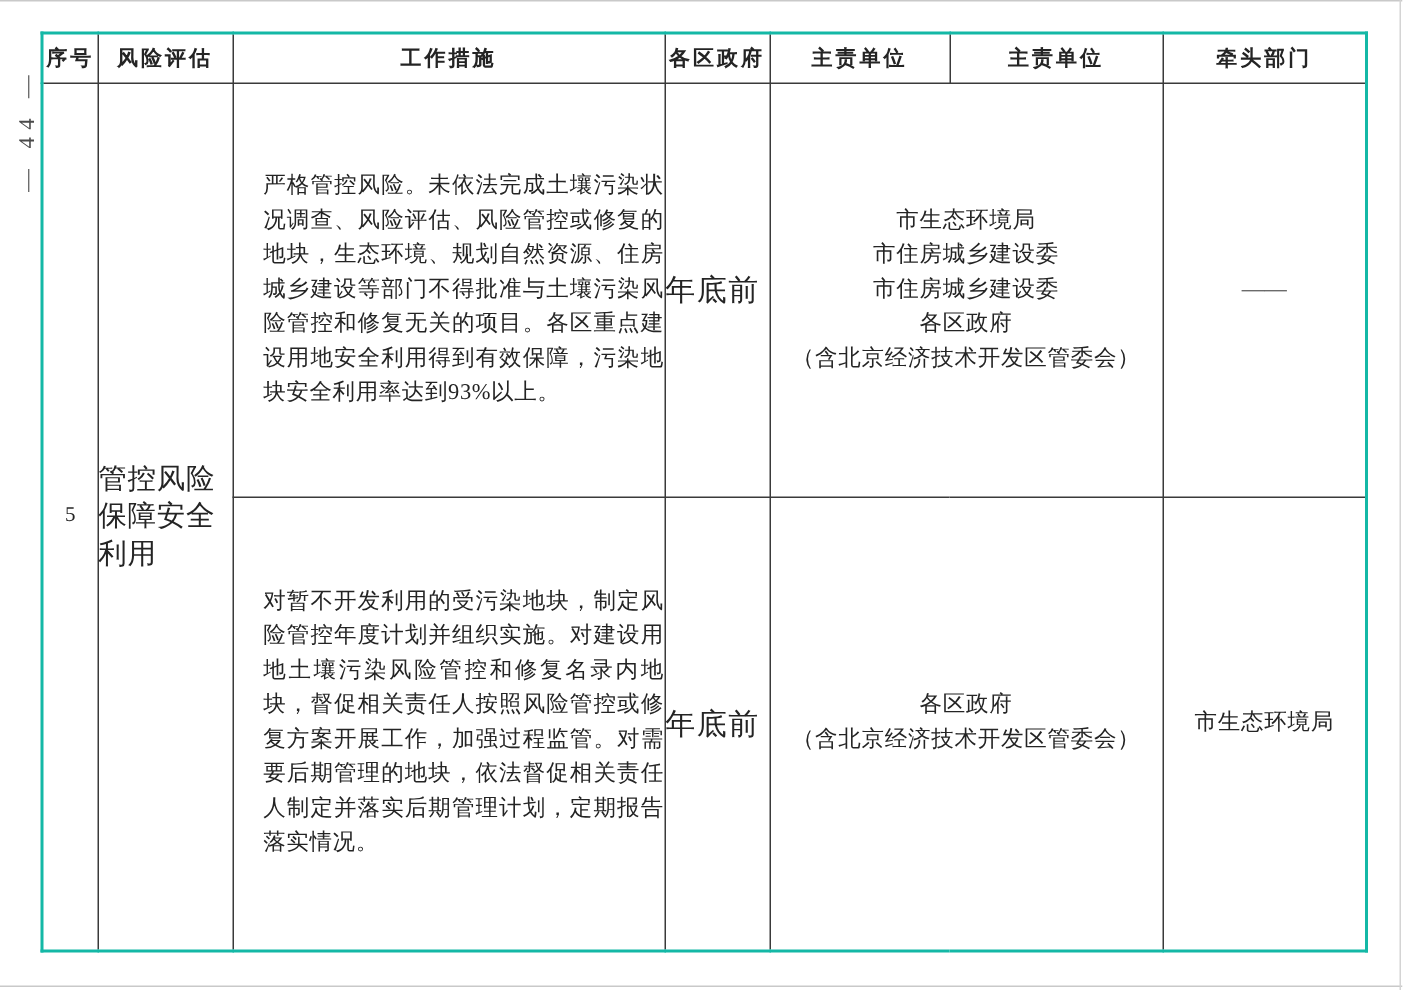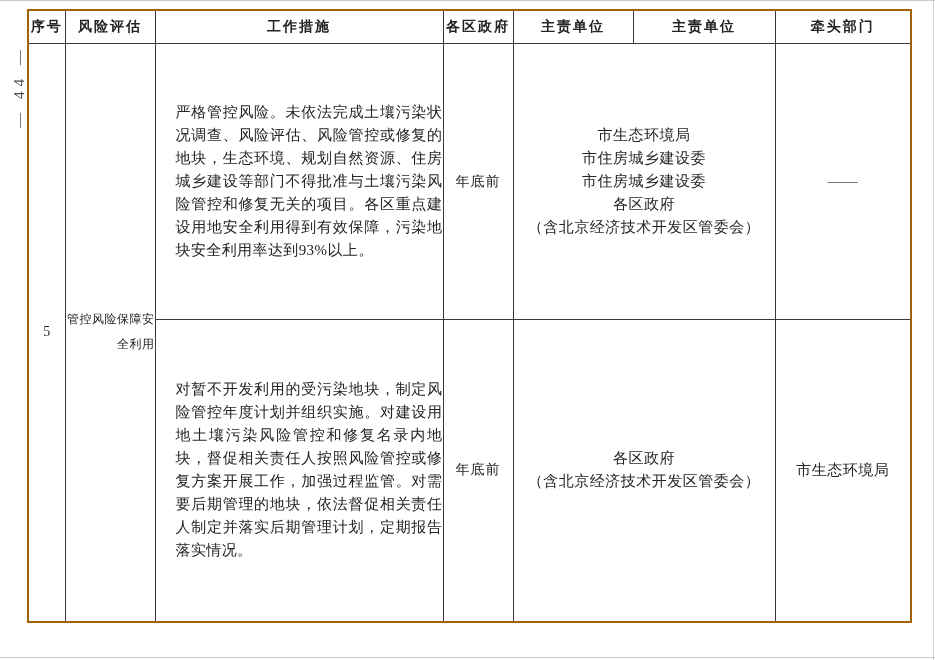--- a/index.html
+++ b/index.html
@@ -33,25 +33,25 @@
     transform-origin: center center;
     font-size: 15px;
     letter-spacing: 5px;
     color: #4a4a4a;
     white-space: nowrap;
   }
 
   table.doc-table {
     position: absolute;
     left: 27px;
-    top: 9px;
+    top: 21px;
     width: 883px;
     border-collapse: collapse;
     table-layout: fixed;
-    border: 2px solid #a16207;
+    border: 2px solid #14b8a6;
   }
   table.doc-table th,
   table.doc-table td {
     border: 1px solid #3a3a3a;
     padding: 0;
     vertical-align: middle;
     color: #242424;
   }
   th.hdr {
     height: 32px;
@@ -60,37 +60,36 @@
     letter-spacing: 2px;
     text-align: center;
     white-space: nowrap;
   }
   td.index-cell {
     text-align: center;
     font-size: 14px;
     color: #4f4f4f;
   }
   td.task-cell {
-    text-align: right;
-    font-size: 12px;
+    text-align: left;
+    font-size: 19px;
     line-height: 25px;
     padding: 0 5px;
     letter-spacing: 0.5px;
   }
   td.measure-cell {
     font-size: 15px;
     line-height: 23px;
     text-align: justify;
     padding: 0 6px;
     letter-spacing: 0.4px;
   }
   td.measure-cell .measure-text { display: inline-block; text-align: justify; margin-left: 20px; }
   td.deadline-cell {
-    text-align: center;
-    font-size: 14px;
+    font-size: 20px;
     letter-spacing: 1px;
     white-space: nowrap;
   }
   td.dept-cell {
     text-align: center;
     font-size: 15px;
     line-height: 23px;
     letter-spacing: 0.5px;
   }
   td.assist-cell {

